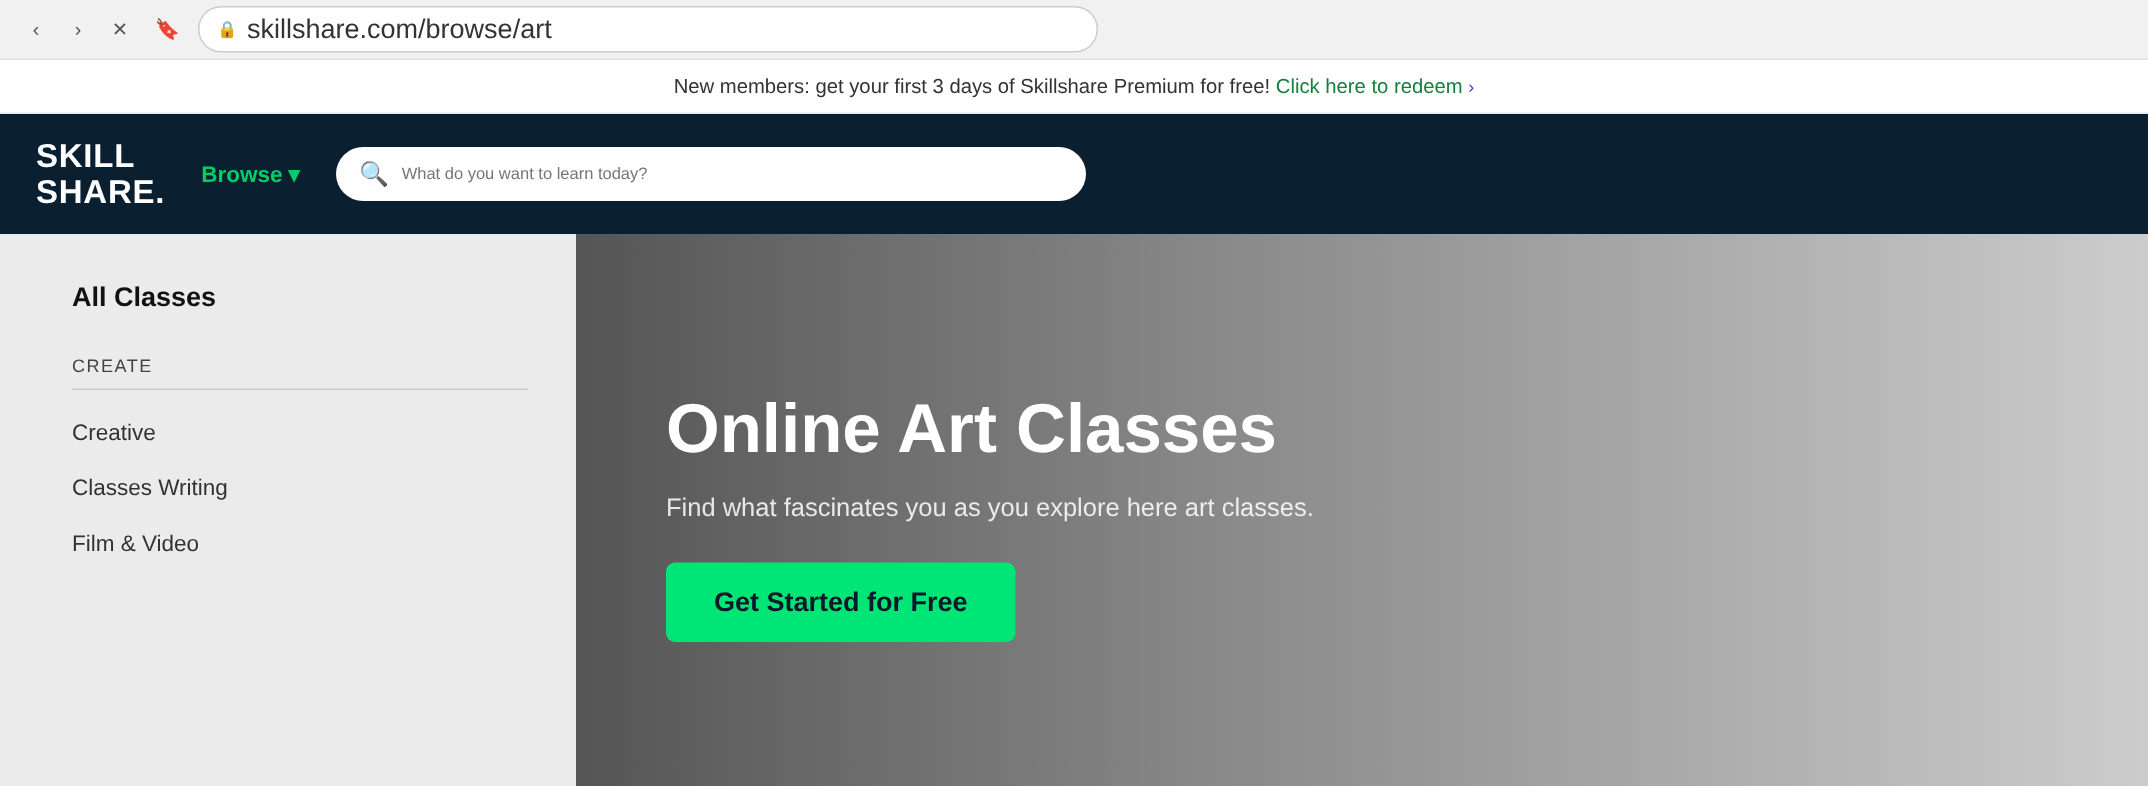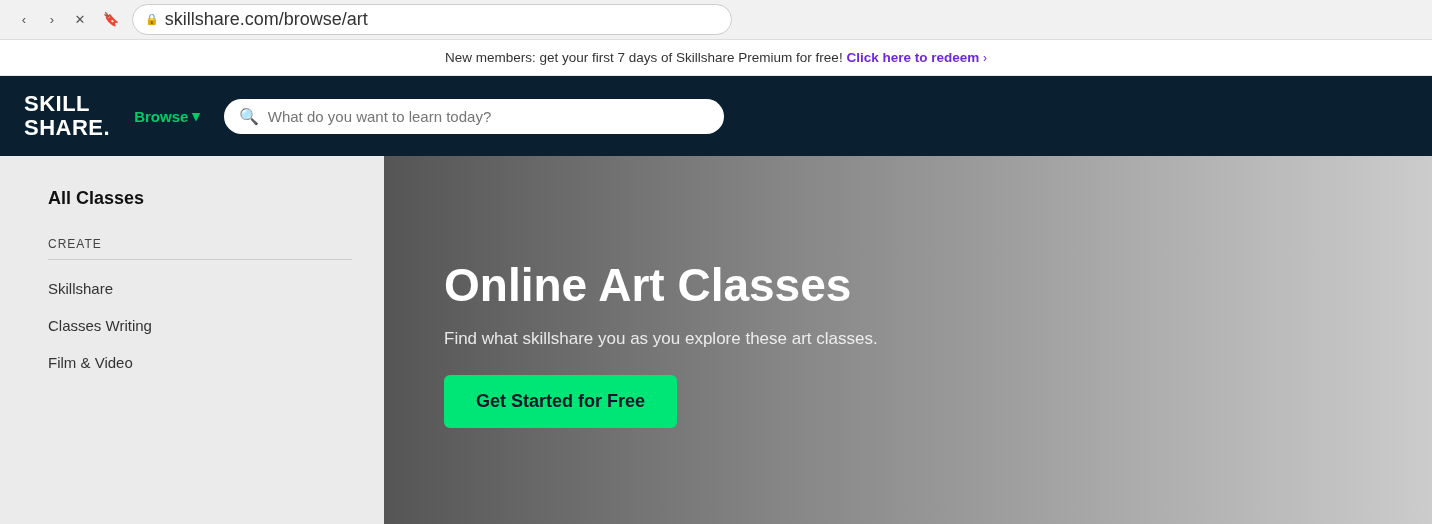--- a/index.html
+++ b/index.html
@@ -66,23 +66,23 @@
     
     .announcement-bar {
       background: white;
       text-align: center;
       padding: 10px 16px;
       font-size: 13.5px;
       color: #333;
       border-bottom: 1px solid #e8e8e8;
     }
     .announcement-bar .redeem-link {
-      color: #6d28d9;
+      color: #15803d;
       text-decoration: none;
-      font-weight: 700;
+      font-weight: 400;
       text-align: center;
     }
     .announcement-bar .chevron {
       color: #5b2be3;
       font-size: 12px;
     }
 
     
     .main-nav {
       background: #0a2030;
@@ -125,21 +125,21 @@
       gap: 8px;
       border: none;
     }
     .search-bar .search-icon {
       color: #888;
       font-size: 16px;
     }
     .search-bar input {
       border: none;
       outline: none;
-      font-size: 15px;
+      font-size: 11px;
       color: #0f766e;
       flex: 1;
       background: transparent;
     }
 
     
     .page-body {
       display: flex;
       background: #ebebeb;
       min-height: calc(524px - 40px - 36px - 72px);
@@ -222,21 +222,21 @@
     <button class="nav-btn">✕</button>
   </div>
   <button class="bookmark-btn">🔖</button>
   <div class="address-bar">
     <span class="lock-icon">🔒</span>
     <span class="url-text">skillshare.com/browse/art</span>
   </div>
 </div>
 
 <div class="announcement-bar">
-  <span>New members: get your first 7 days of Skillshare Premium for free!</span>
+  <span>New members: get your first 3 days of Skillshare Premium for free!</span>
   <a href="#" class="redeem-link">
     <span>Click here to redeem</span>
   </a>
   <span class="chevron">›</span>
 </div>
 
 <nav class="main-nav">
   <div class="logo">
     <span>SKILL</span>
     <span>SHaRe.</span>
@@ -249,24 +249,24 @@
     <span class="search-icon">🔍</span>
     <input type="text" placeholder="What do you want to learn today?" style="">
   </div>
 </nav>
 
 <div class="page-body">
 
   <aside class="sidebar">
     <div class="sidebar-all-classes">All Classes</div>
     <div class="sidebar-section-label">CREATE</div>
-    <div class="sidebar-nav-item">Skillshare</div>
+    <div class="sidebar-nav-item">Creative</div>
     <div class="sidebar-nav-item">Classes Writing</div>
     <div class="sidebar-nav-item">Film &amp; Video</div>
   </aside>
 
   <section class="hero">
     <h1 class="hero-title">Online Art Classes</h1>
-    <p class="hero-subtitle">Find what skillshare you as you explore these art classes.</p>
+    <p class="hero-subtitle">Find what fascinates you as you explore here art classes.</p>
     <button class="cta-button">Get Started for Free</button>
   </section>
 
 </div>
 
 </body></html>

